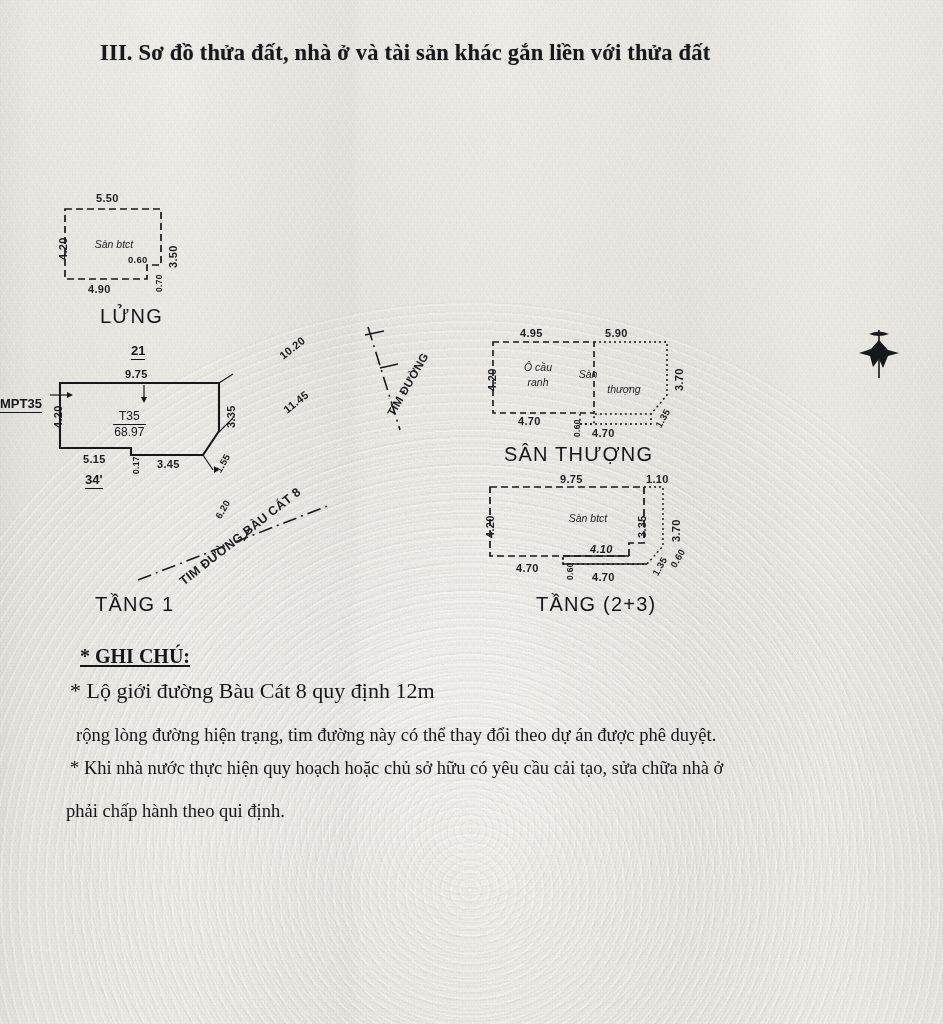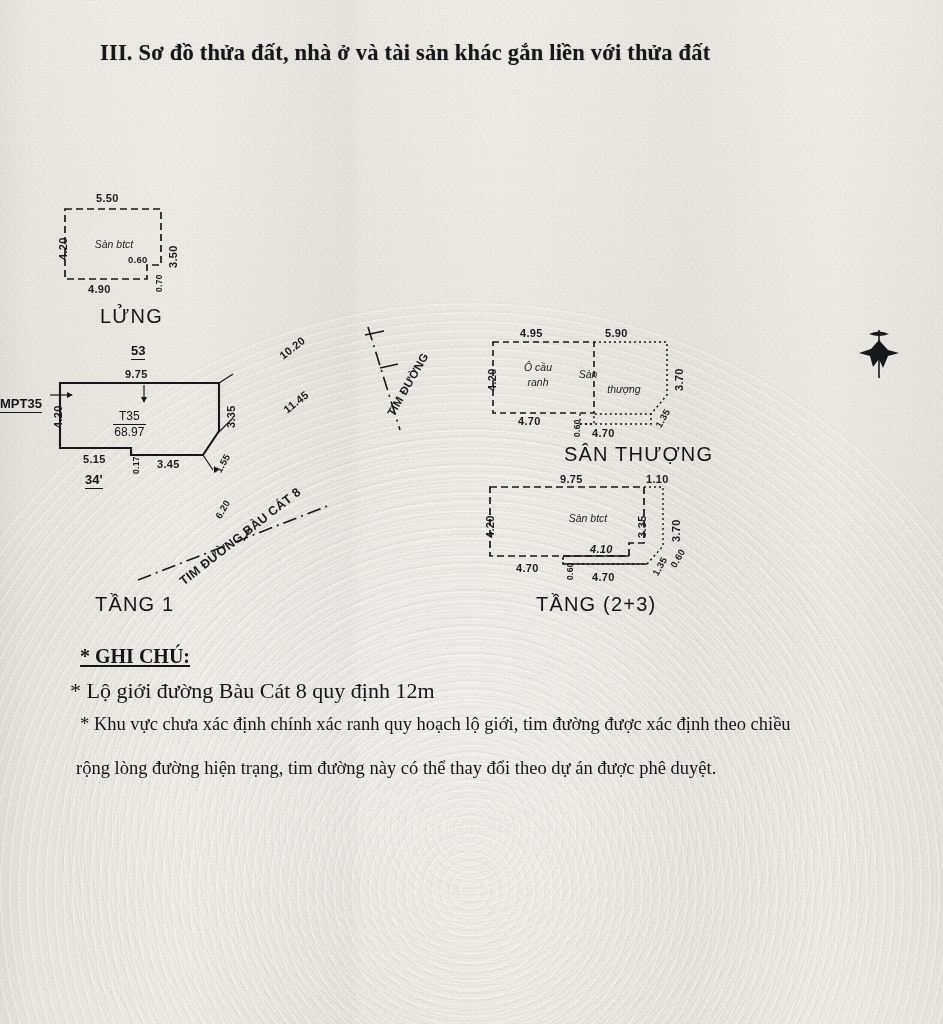--- a/index.html
+++ b/index.html
@@ -214,21 +214,21 @@
 
   <div class="dim" style="left:96px;top:192px;">5.50</div>
   <div class="dim rot90" style="left:57px;top:260px;">4.20</div>
   <div class="dim rot90" style="left:167px;top:268px;">3.50</div>
   <div class="dim s" style="left:128px;top:254px;">0.60</div>
   <div class="dim xs rot90" style="left:154px;top:292px;">0.70</div>
   <div class="dim" style="left:88px;top:283px;">4.90</div>
   <div class="roomlab" style="left:84px;top:238px;width:60px;">Sàn btct</div>
   <div class="floorlab" style="left:100px;top:305px;">LỬNG</div>
 
-  <div class="tag ul" style="left:131px;top:343px;">53</div>
+  <div class="tag ul" style="left:131px;top:343px;">21</div>
   <div class="dim" style="left:125px;top:368px;">9.75</div>
   <div class="tag ul" style="left:0px;top:396px;">MPT35</div>
   <div class="dim rot90" style="left:52px;top:428px;">4.20</div>
   <div class="dim rot90" style="left:225px;top:428px;">3.35</div>
   <div class="frac" style="left:113px;top:410px;">
     <span class="num">T35</span>
     <span class="den">68.97</span>
   </div>
   <div class="dim" style="left:83px;top:453px;">5.15</div>
   <div class="dim xs rot90" style="left:131px;top:474px;">0.17</div>
@@ -250,21 +250,21 @@
   <div class="dim rot90" style="left:486px;top:391px;">4.20</div>
   <div class="dim rot90" style="left:673px;top:391px;">3.70</div>
   <div class="roomlab" style="left:512px;top:361px;width:52px;">Ô cầu</div>
   <div class="roomlab" style="left:512px;top:376px;width:52px;">ranh</div>
   <div class="roomlab" style="left:564px;top:368px;width:48px;">Sàn</div>
   <div class="roomlab" style="left:596px;top:383px;width:56px;">thượng</div>
   <div class="dim" style="left:518px;top:415px;">4.70</div>
   <div class="dim xs rot90" style="left:572px;top:437px;">0.60</div>
   <div class="dim" style="left:592px;top:427px;">4.70</div>
   <div class="dim s rot60" style="left:653px;top:424px;">1.35</div>
-  <div class="floorlab" style="left:564px;top:443px;">SÂN THƯỢNG</div>
+  <div class="floorlab" style="left:504px;top:443px;">SÂN THƯỢNG</div>
 
   <div class="dim" style="left:560px;top:473px;">9.75</div>
   <div class="dim" style="left:646px;top:473px;">1.10</div>
   <div class="dim rot90" style="left:484px;top:538px;">4.20</div>
   <div class="dim rot90" style="left:636px;top:538px;">3.35</div>
   <div class="dim rot90" style="left:670px;top:542px;">3.70</div>
   <div class="roomlab" style="left:560px;top:512px;width:56px;">Sàn btct</div>
   <div class="dim" style="left:590px;top:543px;font-style:italic;">4.10</div>
   <div class="dim" style="left:516px;top:562px;">4.70</div>
   <div class="dim xs rot90" style="left:565px;top:580px;">0.60</div>
@@ -277,18 +277,21 @@
     <path d="M22,4 L22,52" stroke="#16181a" stroke-width="1.6" fill="none"></path>
     <path d="M12,8 q10,-5 20,0 q-10,4 -20,0 Z" fill="#16181a"></path>
     <path d="M22,14 L31,24 L42,27 L31,30 L26,42 L22,33 L16,41 L13,30 L2,27 L14,23 Z" fill="#16181a"></path>
   </svg>
 
 
   <div id="notes">
     <div class="ghi"><u>* GHI CHÚ:</u></div>
     <div class="n1">* Lộ giới đường Bàu Cát 8 quy định 12m</div>
     <div class="n2">
-      <span>* Khu vực chưa xác định chính xác ranh quy hoạch lộ giới, tim đường được xác định theo chiều</span>
       <span class="ind">rộng lòng đường hiện trạng, tim đường này có thể thay đổi theo dự án được phê duyệt.</span>
     </div>
+    <div class="n3">
+      <span>* Khi nhà nước thực hiện quy hoạch hoặc chủ sở hữu có yêu cầu cải tạo, sửa chữa nhà ở</span>
+      <span class="ind">phải chấp hành theo qui định.</span>
+    </div>
   </div>
 
 </div>
 
 </body></html>

